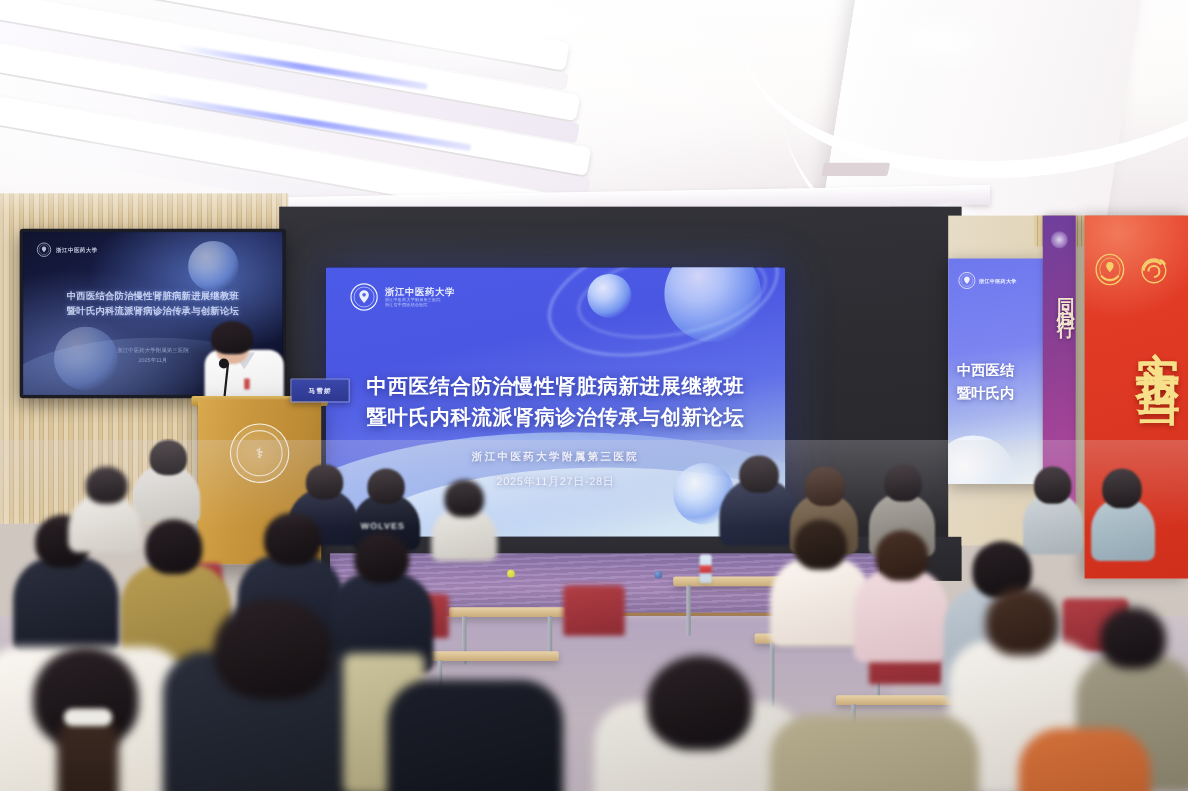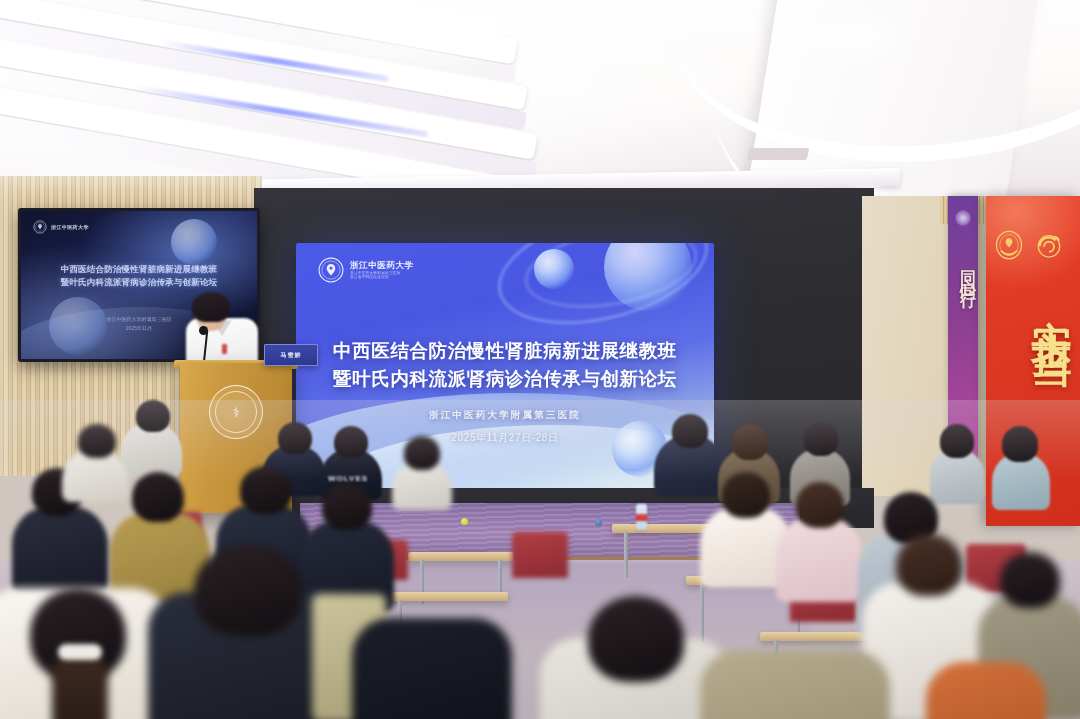--- a/index.html
+++ b/index.html
@@ -464,20 +464,35 @@
     <div class="scr-title">
       <div>中西医结合防治慢性肾脏病新进展继教班</div>
       <div>暨叶氏内科流派肾病诊治传承与创新论坛</div>
     </div>
     <div class="scr-host">浙江中医药大学附属第三医院</div>
     <div class="scr-date">2025年11月27日-28日</div>
     <div class="scr-mark" style="white-space:pre-line;">Slide Template
 WZ-0001-01</div>
   </div>
 
+  <div class="rollup">
+    <div class="rollup-logo">
+      <svg width="16" height="16" viewBox="0 0 24 24">
+        <circle cx="12" cy="12" r="11" fill="none" stroke="#f0f3ff" stroke-width="1.1"></circle>
+        <circle cx="12" cy="12" r="8" fill="none" stroke="rgba(240,243,255,.65)" stroke-width=".7"></circle>
+        <path d="M12 6.5c-2.2 0-3.9 1.7-3.9 3.9 0 2.8 3.9 6.4 3.9 6.4s3.9-3.6 3.9-6.4c0-2.2-1.7-3.9-3.9-3.9z" fill="#f0f3ff"></path>
+      </svg>
+      <span style="font-size:4.6px;font-weight:700;color:#f2f5ff;letter-spacing:.3px;">浙江中医药大学</span>
+    </div>
+    <div class="rollup-title">
+      <div>中西医结</div>
+      <div>暨叶氏内</div>
+    </div>
+    <div class="rollup-orb"></div>
+  </div>
 
   <div class="vbanner">
     <div class="vbanner-logo"></div>
     <div class="vbanner-text">同心同行</div>
   </div>
 
   <div class="rbanner">
     <div class="rbanner-sheen"></div>
     <div class="rb-emblems">
       <svg width="30" height="30" viewBox="0 0 24 24">

